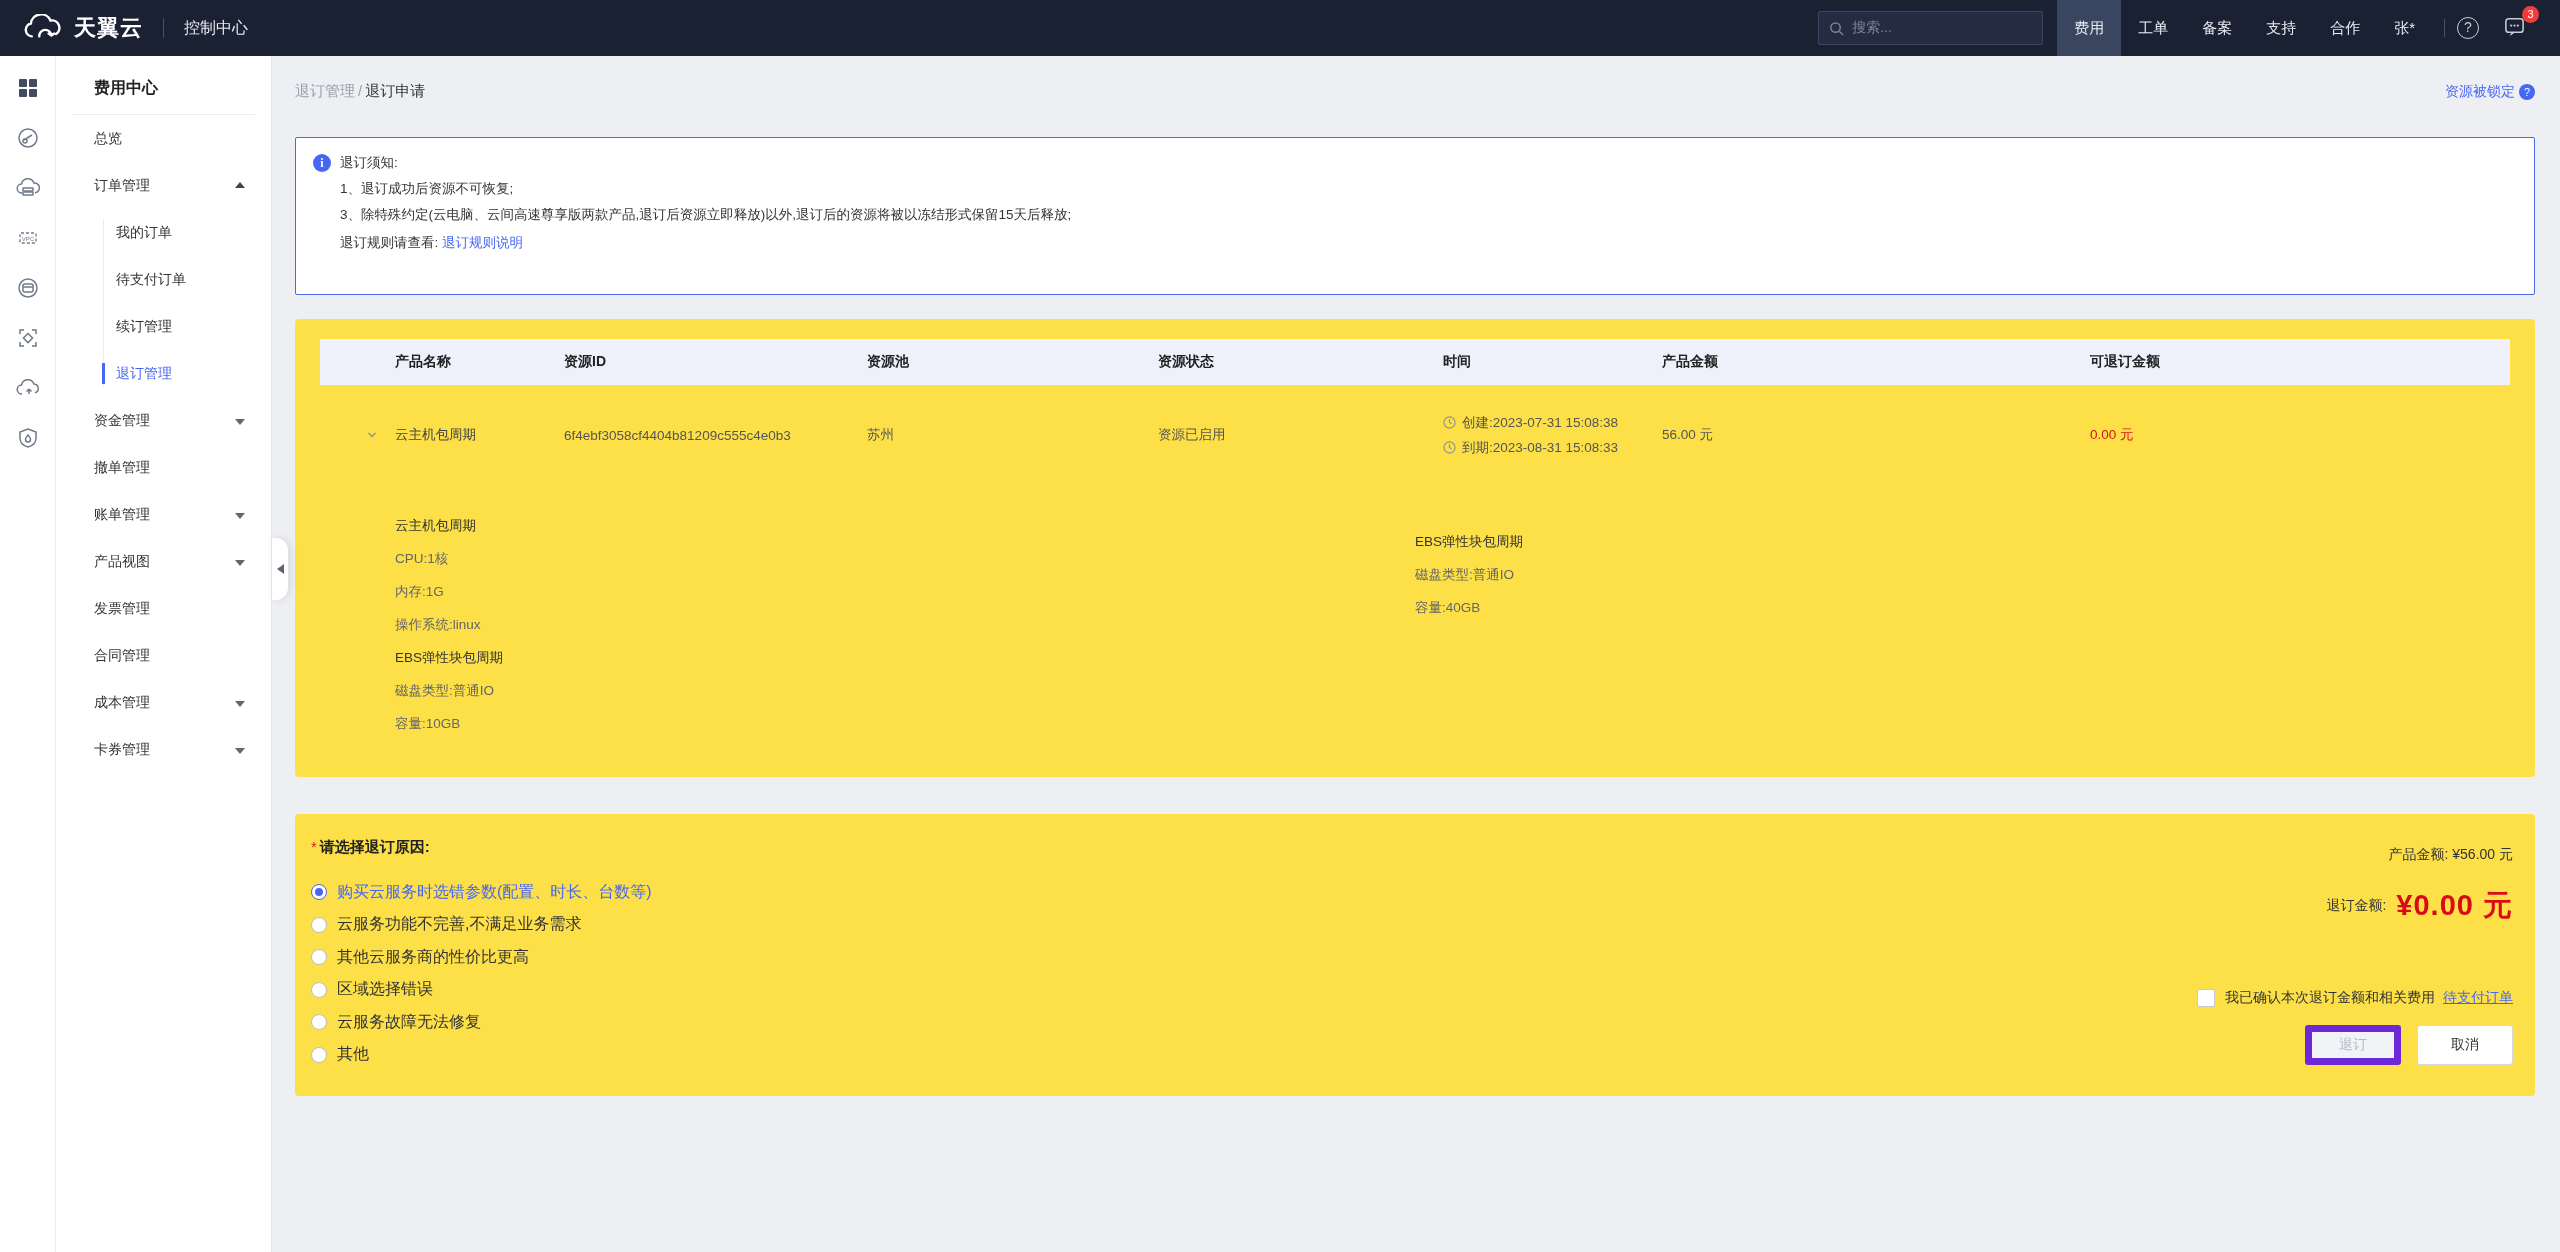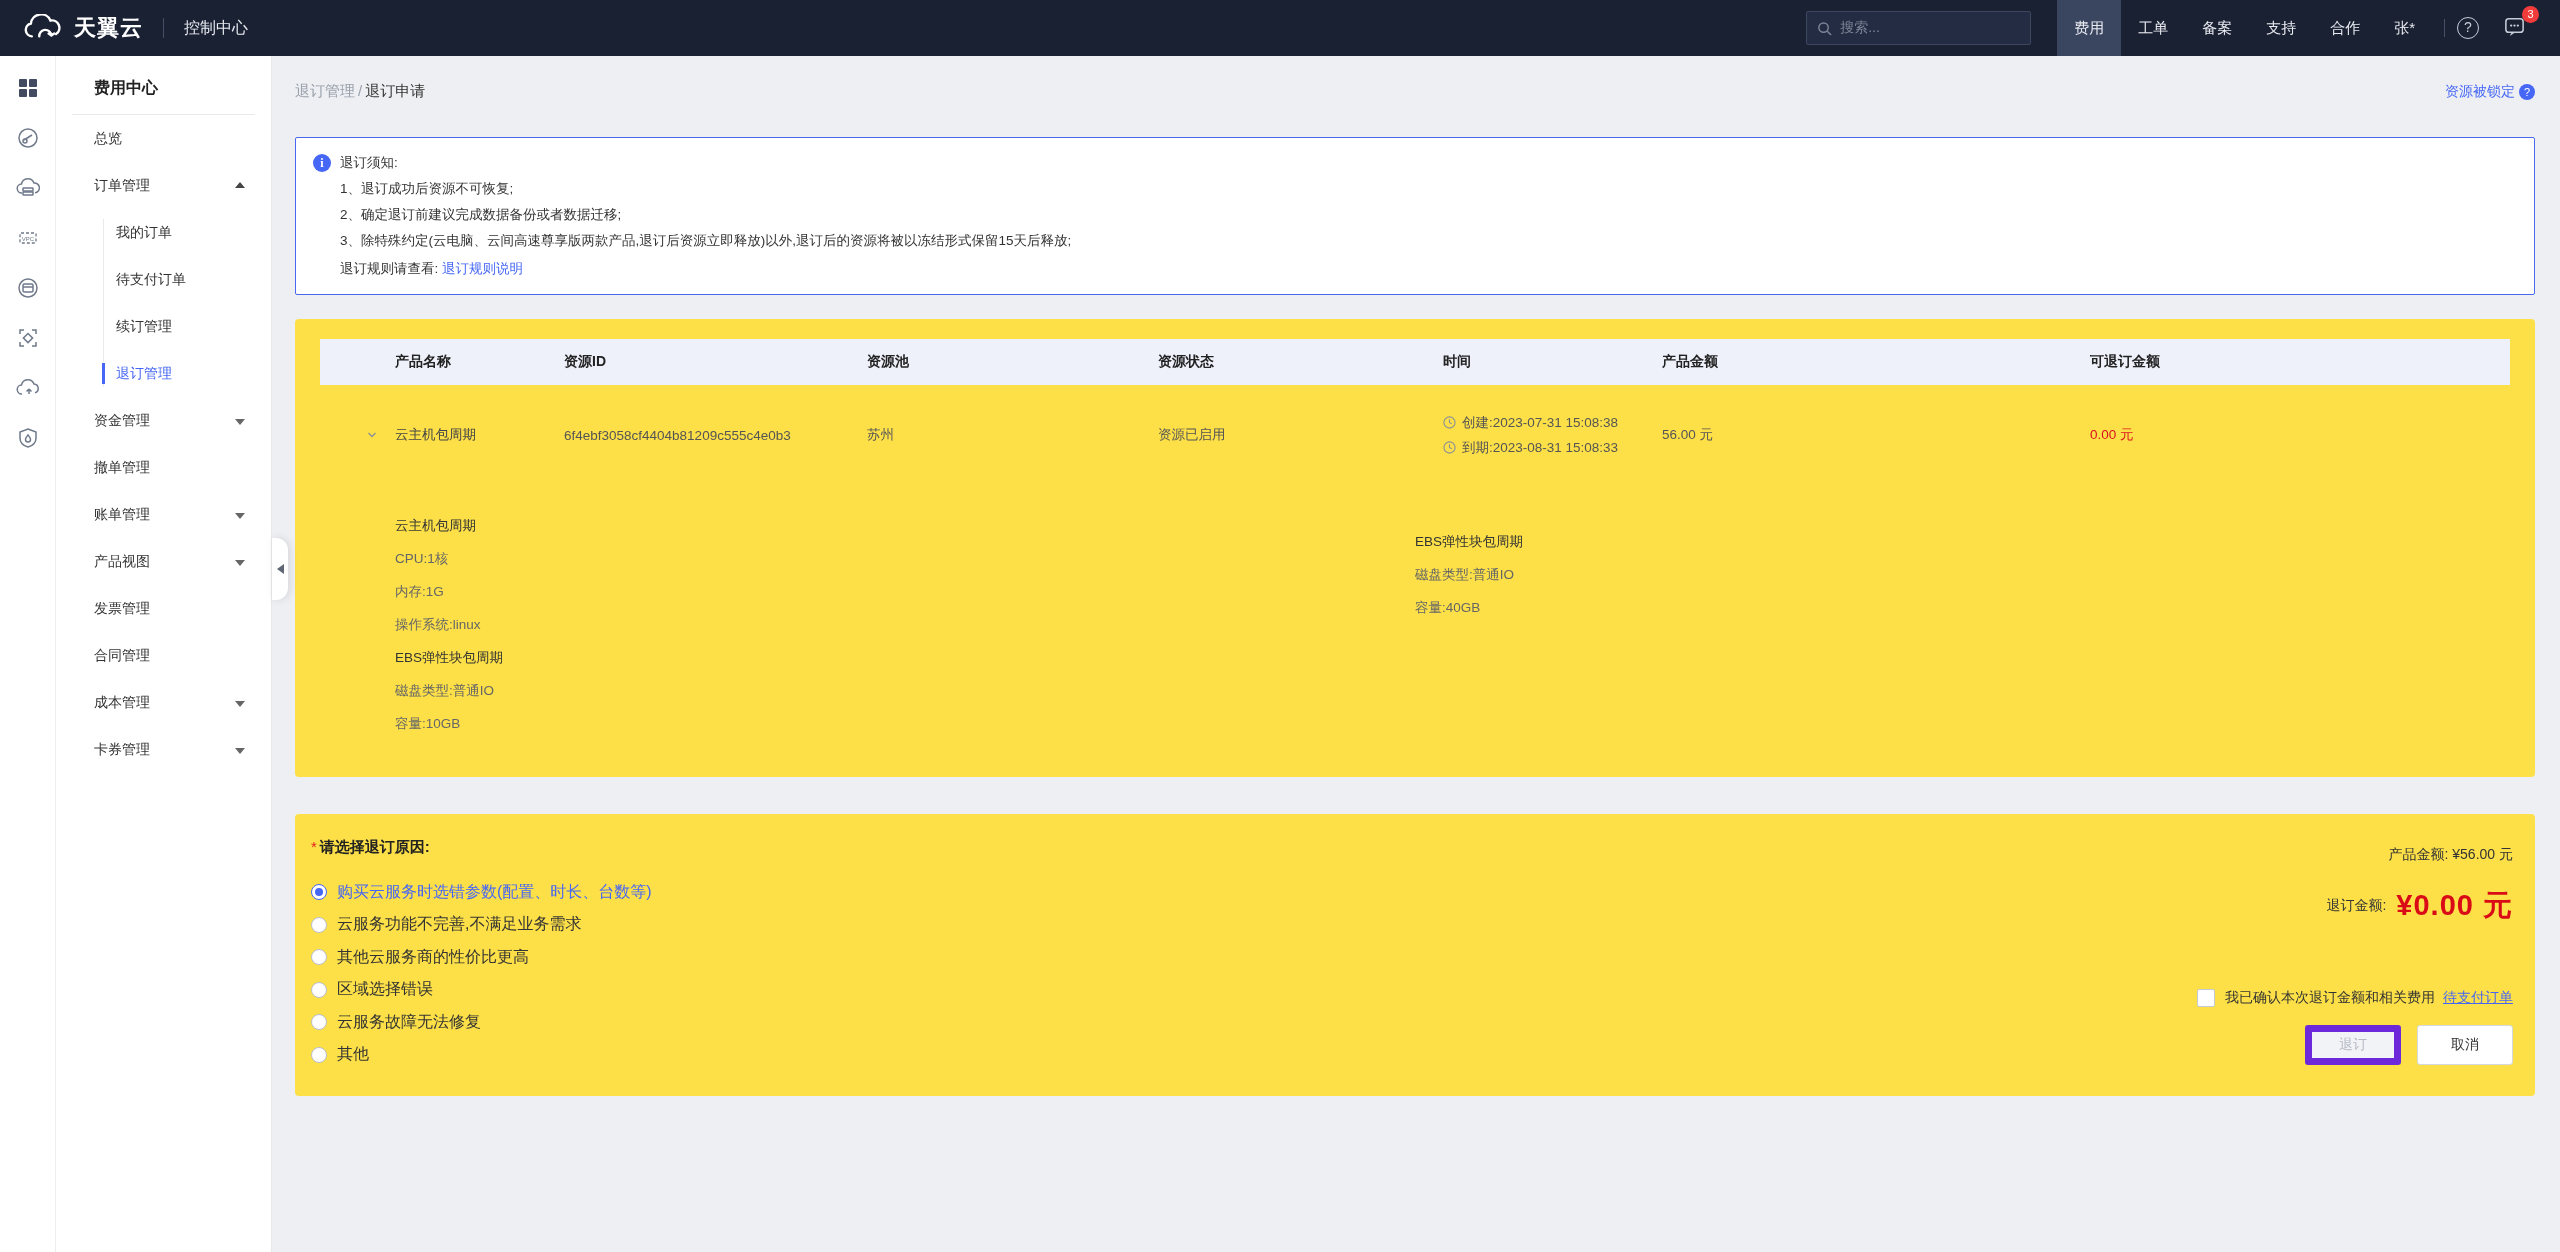--- a/index.html
+++ b/index.html
@@ -7,21 +7,21 @@
   body { font-family:"Liberation Sans","DejaVu Sans",sans-serif; background:#edeff3; position:relative; overflow:hidden; color:#333; }
 
   
   .navbar { position:absolute; top:0; left:0; width:2560px; height:56px; background:#1a2133; display:flex; align-items:center; z-index:20; }
   .nav-left { display:flex; align-items:center; padding-left:22px; }
   .logo-svg { width:42px; height:28px; }
   .brand { color:#fff; font-size:22px; font-weight:bold; margin-left:10px; letter-spacing:1px; }
   .nav-divider { width:1px; height:20px; background:#454f66; margin:0 20px; }
   .console { color:#e8eaf0; font-size:16px; }
   .nav-spacer { flex:1; }
-  .search-box { width:225px; height:34px; background:#232c42; border:1px solid #3c475f; border-radius:2px; display:flex; align-items:center; padding:0 10px; margin-right:26px; }
+  .search-box { width:225px; height:34px; background:#232c42; border:1px solid #3c475f; border-radius:2px; display:flex; align-items:center; padding:0 10px; margin-right:14px; }
   .search-box .ph { color:#7b8496; font-size:14px; margin-left:8px; }
   .nav-item { height:56px; line-height:56px; padding:0 17px; color:#e8eaf0; font-size:15px; cursor:pointer; }
   .nav-item.active { background:#3a4560; }
   .nav-sep { width:1px; height:18px; background:#454f66; margin:0 12px; }
   .help-circle { width:22px; height:22px; border:1.5px solid #c6ccd8; border-radius:50%; color:#c6ccd8; font-size:14px; line-height:19px; text-align:center; margin-right:24px; cursor:pointer; }
   .msg-wrap { position:relative; margin-right:34px; cursor:pointer; }
   .badge { position:absolute; top:-9px; right:-13px; min-width:17px; height:17px; border-radius:9px; background:#f23c3c; color:#fff; font-size:11px; line-height:17px; text-align:center; padding:0 4px; }
 
   
   .rail { position:absolute; top:56px; left:0; width:56px; height:1196px; background:#fff; border-right:1px solid #ebedf0; display:flex; flex-direction:column; align-items:center; padding-top:20px; z-index:10; }
@@ -211,21 +211,20 @@
   <div class="locked-link">
     <span>资源被锁定</span>
     <span class="q-circle">?</span>
   </div>
 
   <div class="notice">
     <div class="info-ic">i</div>
     <div class="notice-body">
       <div>退订须知:</div>
       <div>1、退订成功后资源不可恢复;</div>
-      <div>2、确定退订前建议完成数据备份或者数据迁移;</div>
       <div>3、除特殊约定(云电脑、云间高速尊享版两款产品,退订后资源立即释放)以外,退订后的资源将被以冻结形式保留15天后释放;</div>
       <div class="notice-footer"><span>退订规则请查看:</span> <span class="blue-link">退订规则说明</span></div>
     </div>
   </div>
 
   <div class="card card1">
     <div class="thead">
       <div class="cell-exp"></div>
       <div class="cell-product">产品名称</div>
       <div class="cell-id">资源ID</div>

